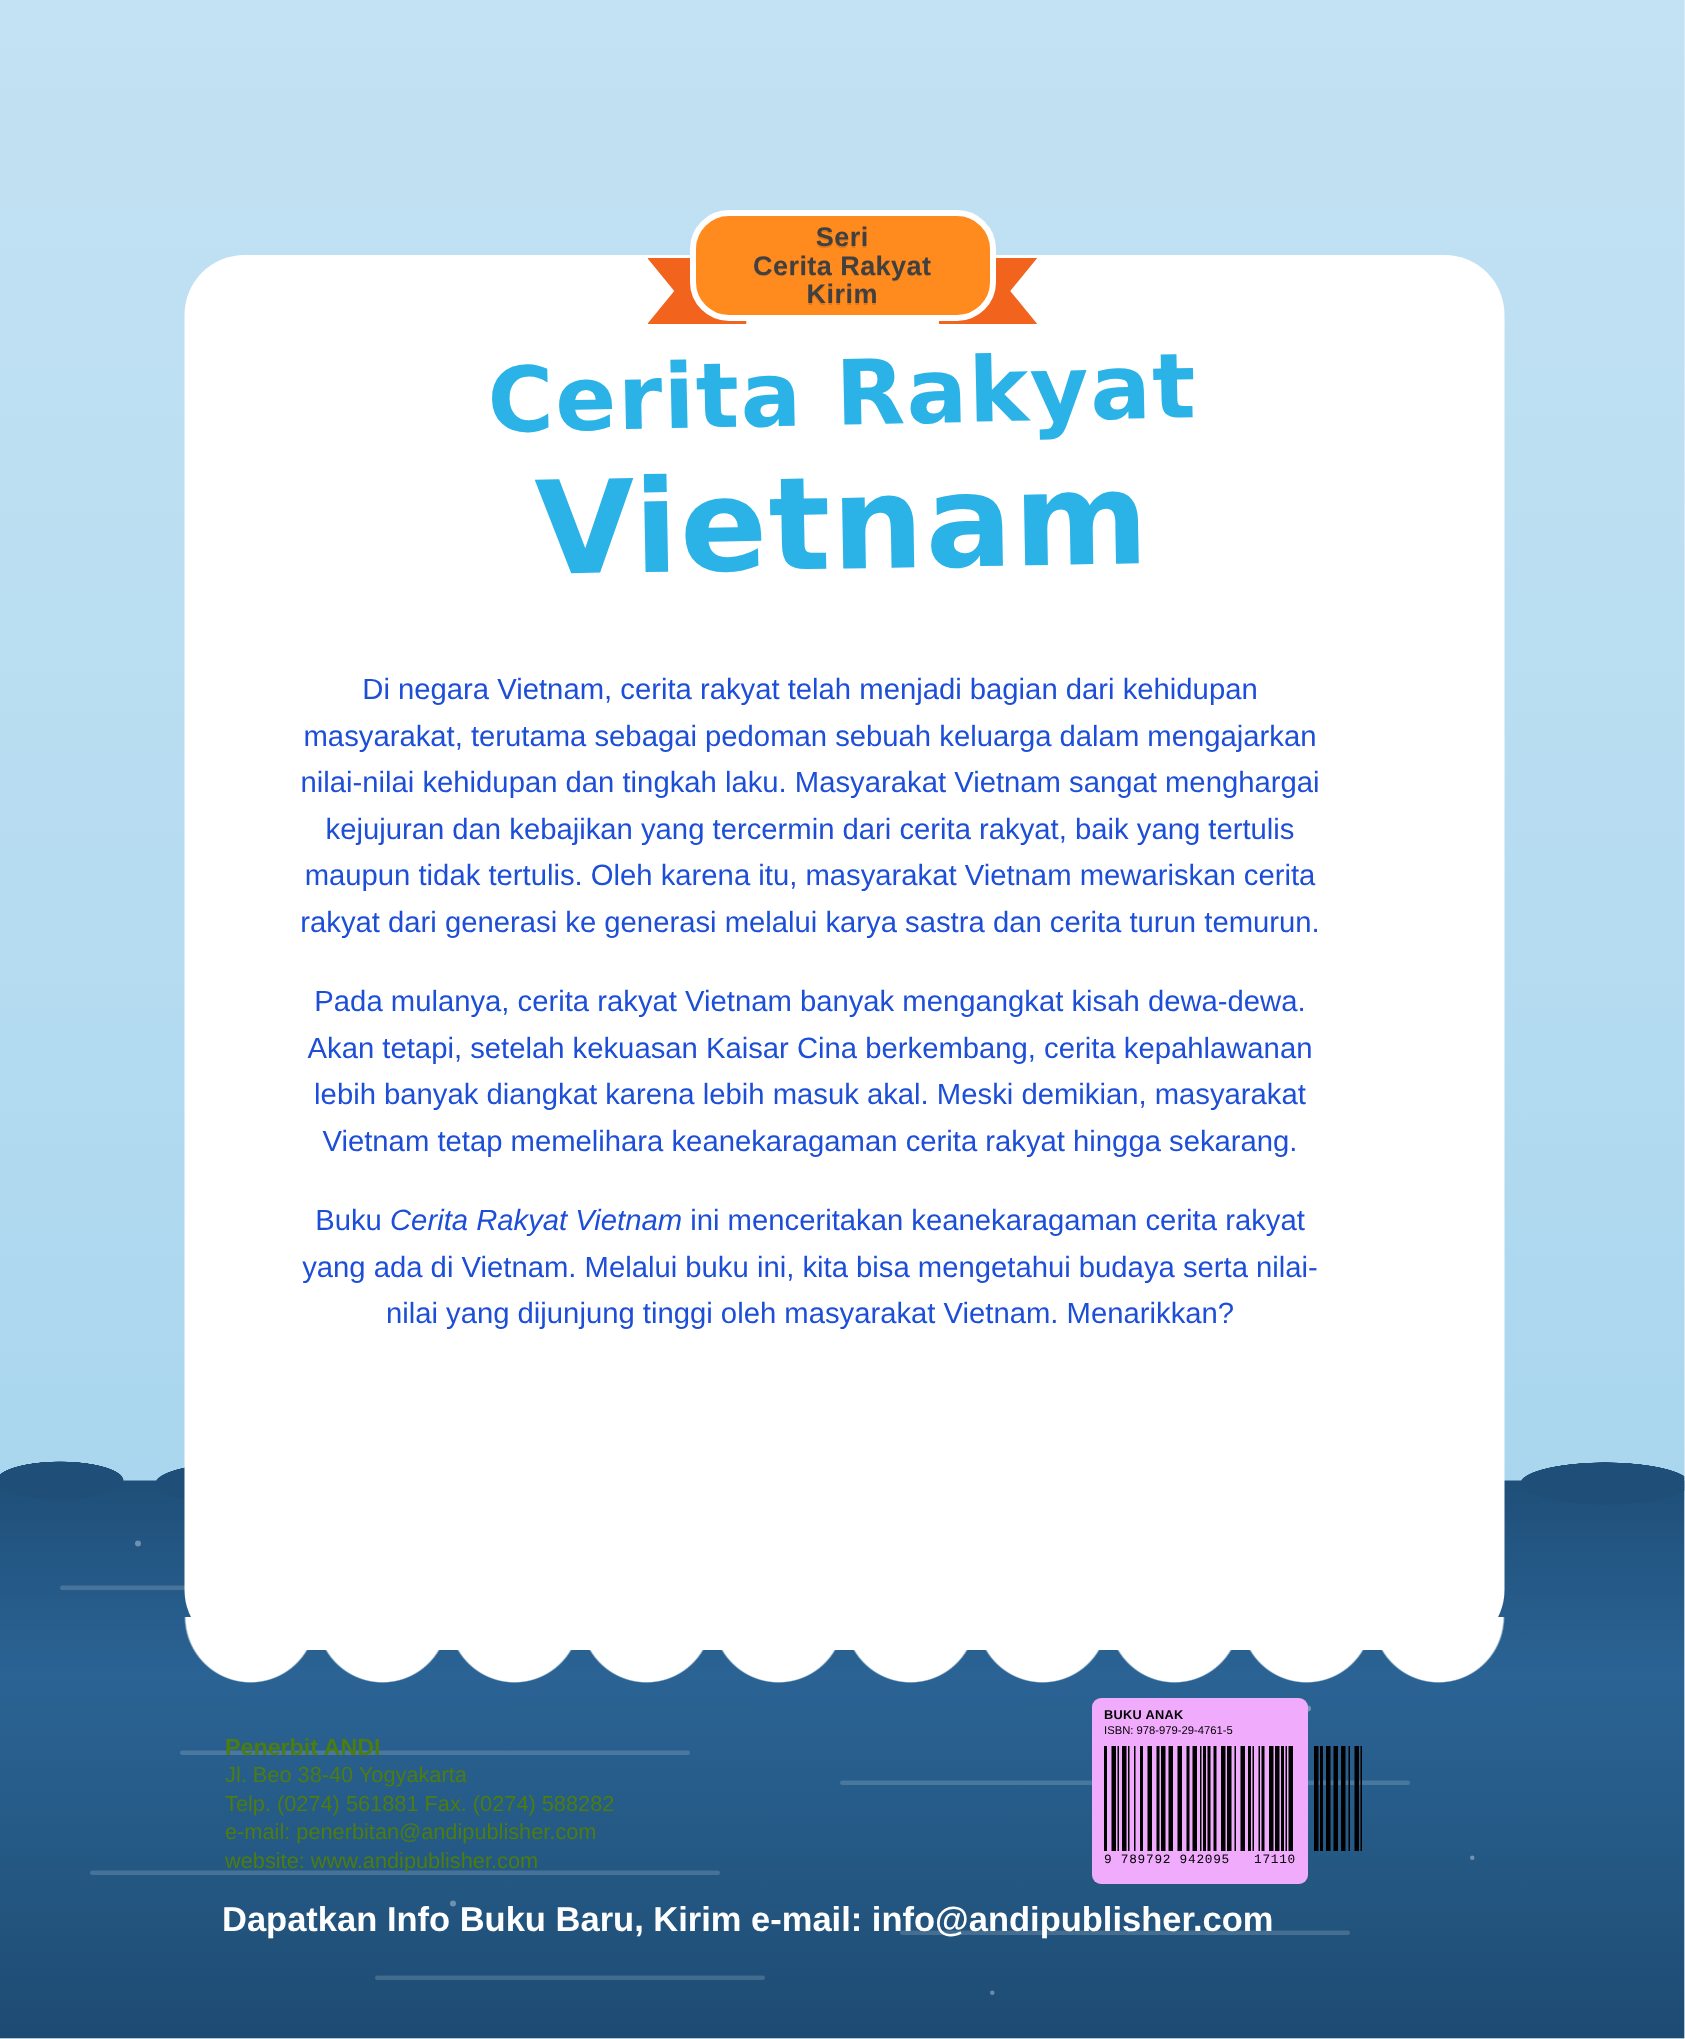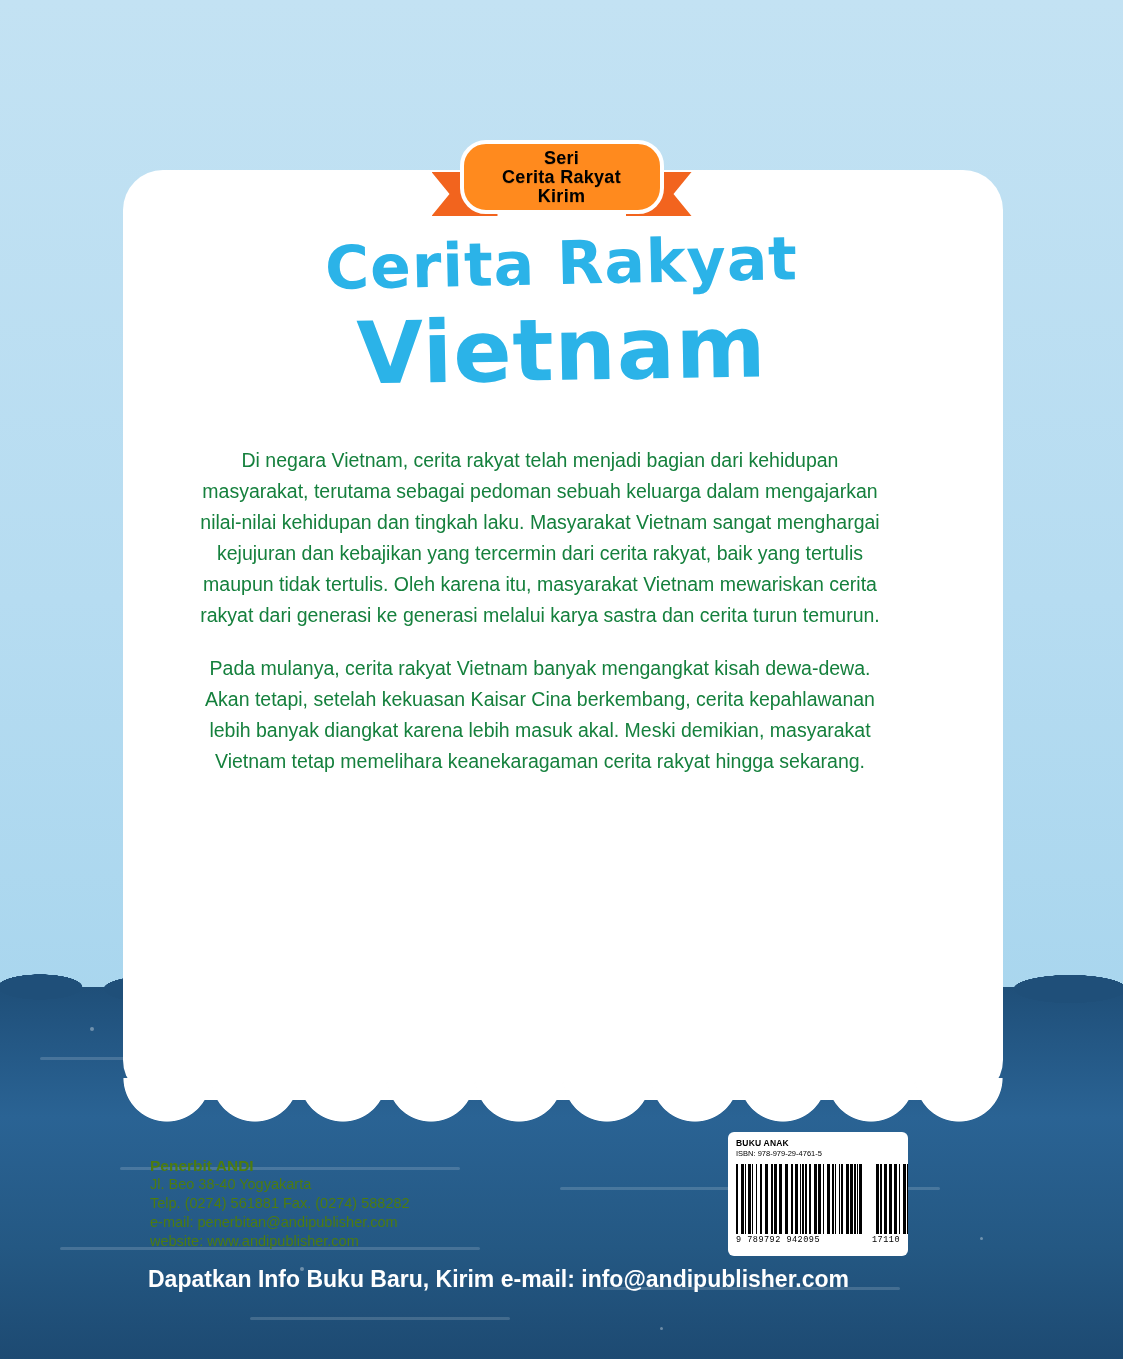--- a/index.html
+++ b/index.html
@@ -58,59 +58,59 @@
   .ribbon-tail.left{left:0;clip-path:polygon(0 0,100% 0,100% 100%,0 100%,18px 50%);}
   .ribbon-tail.right{right:0;clip-path:polygon(0 0,100% 0,calc(100% - 18px) 50%,100% 100%,0 100%);}
   .ribbon-body{
     position:absolute;left:28px;top:10px;width:204px;height:74px;
     background:#ff8a1e;border-radius:26px;
     border:4px solid #ffffff;
     box-sizing:border-box;
     display:flex;flex-direction:column;align-items:center;justify-content:center;
   }
   .ribbon-body span{
-    color:#000000;font-weight:bold;font-size:18px;line-height:19px;
+    color:#404040;font-weight:bold;font-size:18px;line-height:19px;
     letter-spacing:.3px;text-shadow:0 1px 0 rgba(0,0,0,.12);
   }
   
   .title1{
     position:absolute;left:0;top:228px;width:1123px;text-align:center;z-index:6;
     color:#2bb3e8;font-size:60px;font-weight:bold;letter-spacing:1px;
     font-family:"DejaVu Sans", sans-serif;
     transform:rotate(-1.2deg);
   }
   .title2{
     position:absolute;left:0;top:300px;width:1123px;text-align:center;z-index:6;
     color:#2bb3e8;font-size:86px;font-weight:bold;letter-spacing:1px;
     font-family:"DejaVu Sans", sans-serif;
     transform:rotate(-1deg);
   }
   
   .copy{
     position:absolute;left:190px;top:445px;width:700px;z-index:6;
-    color:#15803d;font-size:19.5px;line-height:31px;
+    color:#1d4ed8;font-size:19.5px;line-height:31px;
     font-family:"Liberation Sans", sans-serif;
   }
   .copy p{margin:0 0 22px 0;text-align:center;}
   .copy p.last{margin-bottom:0;}
   .copy em{font-style:italic;}
   
   .publisher{
     position:absolute;left:150px;top:1156px;z-index:6;color:#4d7c0f;
     font-size:14.5px;line-height:19px;
   }
   .publisher .name{font-weight:bold;font-size:15.5px;}
   .tagline{
     position:absolute;left:148px;top:1266px;z-index:6;color:#ffffff;
     font-size:23px;font-weight:bold;
   }
   
   .barcode-box{
-    position:absolute;left:728px;top:1132px;width:180px;height:124px;
-    background:#ffffff;border-radius:6px;z-index:6;padding:6px 8px;box-sizing:border-box;
+    position:absolute;left:728px;top:1132px;width:144px;height:124px;
+    background:#f0abfc;border-radius:6px;z-index:6;padding:6px 8px;box-sizing:border-box;
   }
   .barcode-label{font-size:8.5px;color:#000;font-weight:bold;letter-spacing:.2px;}
   .barcode-isbn{font-size:7.5px;color:#000;margin-top:1px;}
   .bars{position:relative;margin-top:6px;height:70px;}
   .bars .b{position:absolute;top:0;background:#000;}
   .bars .main{left:0;width:128px;height:70px;}
   .bars .addon{left:140px;width:34px;height:70px;}
   .barcode-num{
     display:flex;justify-content:space-between;font-size:8.5px;
     font-family:"Liberation Mono", monospace;margin-top:1px;letter-spacing:.5px;
@@ -151,20 +151,21 @@
     <span>Kirim</span>
   </div>
 </div>
 
 <div class="title1">Cerita Rakyat</div>
 <div class="title2">Vietnam</div>
 
 <div class="copy">
   <p>Di negara Vietnam, cerita rakyat telah menjadi bagian dari kehidupan masyarakat, terutama sebagai pedoman sebuah keluarga dalam mengajarkan nilai-nilai kehidupan dan tingkah laku. Masyarakat Vietnam sangat menghargai kejujuran dan kebajikan yang tercermin dari cerita rakyat, baik yang tertulis maupun tidak tertulis. Oleh karena itu, masyarakat Vietnam mewariskan cerita rakyat dari generasi ke generasi melalui karya sastra dan cerita turun temurun.</p>
   <p>Pada mulanya, cerita rakyat Vietnam banyak mengangkat kisah dewa-dewa. Akan tetapi, setelah kekuasan Kaisar Cina berkembang, cerita kepahlawanan lebih banyak diangkat karena lebih masuk akal. Meski demikian, masyarakat Vietnam tetap memelihara keanekaragaman cerita rakyat hingga sekarang.</p>
+  <p><span>Buku </span><em>Cerita Rakyat Vietnam</em><span> ini menceritakan keanekaragaman cerita rakyat yang ada di Vietnam. Melalui buku ini, kita bisa mengetahui budaya serta nilai-nilai yang dijunjung tinggi oleh masyarakat Vietnam. Menarikkan?</span></p>
 </div>
 
 <div class="publisher">
   <div class="name">Penerbit ANDI</div>
   <div>Jl. Beo 38-40 Yogyakarta</div>
   <div>Telp. (0274) 561881 Fax. (0274) 588282</div>
   <div>e-mail: penerbitan@andipublisher.com</div>
   <div>website: www.andipublisher.com</div>
 </div>
 

